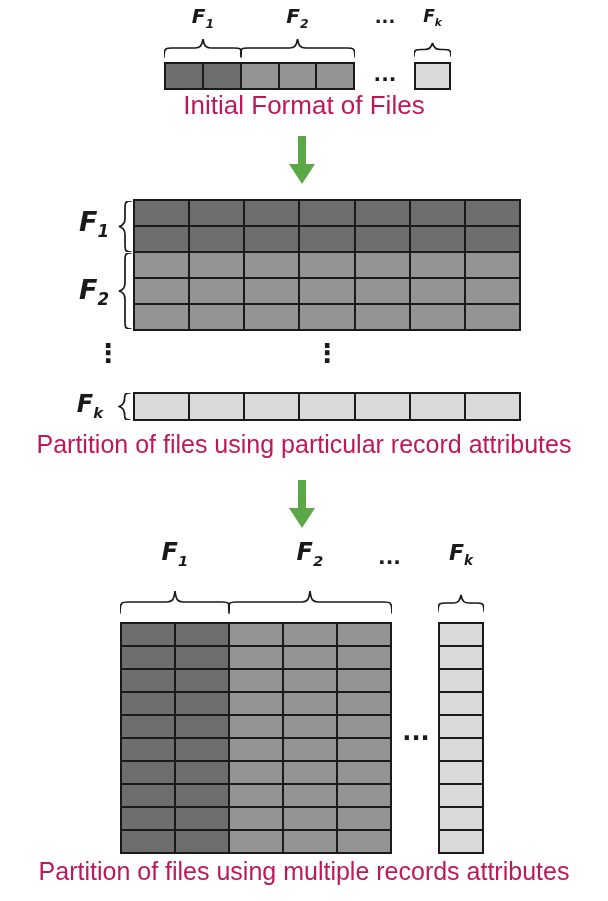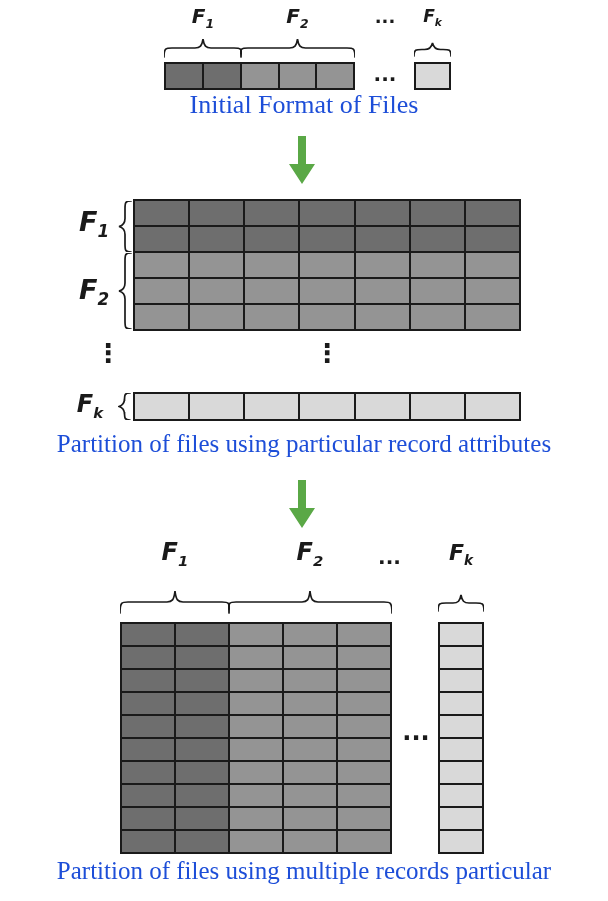--- a/index.html
+++ b/index.html
@@ -7,21 +7,21 @@
     width:608px;height:901px;background:#ffffff;position:relative;
     font-family:"DejaVu Sans",sans-serif;overflow:hidden;
   }
   .flabel{
     position:absolute;font-family:"DejaVu Sans",sans-serif;
     font-style:italic;font-weight:bold;color:#1a1a1a;text-align:center;
   }
   .flabel sub{font-size:0.62em;}
   .caption{
     position:absolute;left:0;width:608px;text-align:center;
-    font-family:Liberation Serif, serif;color:#1d4ed8;
+    font-family:Liberation Sans, sans-serif;color:#be185d;
   }
   .grid{position:absolute;box-sizing:border-box;border:1px solid #1a1a1a;display:grid;}
   .cell{box-sizing:border-box;border:1px solid #1a1a1a;}
   .dots{position:absolute;font-weight:bold;color:#1a1a1a;text-align:center;}
   .vdots{position:absolute;font-weight:bold;color:#1a1a1a;text-align:center;}
   .brace{position:absolute;}
   .arrow{position:absolute;}
 </style>
 </head>
 <body>
@@ -227,14 +227,14 @@
       <div class="cell" style="background: rgb(217, 217, 217); border-color: rgb(26, 26, 26);"></div>
       <div class="cell" style="background: rgb(217, 217, 217); border-color: rgb(26, 26, 26);"></div>
       <div class="cell" style="background: rgb(217, 217, 217); border-color: rgb(26, 26, 26);"></div>
       <div class="cell" style="background: rgb(217, 217, 217); border-color: rgb(26, 26, 26);"></div>
       <div class="cell" style="background: rgb(217, 217, 217); border-color: rgb(26, 26, 26);"></div>
       <div class="cell" style="background: rgb(217, 217, 217); border-color: rgb(26, 26, 26);"></div>
       <div class="cell" style="background: rgb(217, 217, 217); border-color: rgb(26, 26, 26);"></div>
       <div class="cell" style="background: rgb(217, 217, 217); border-color: rgb(26, 26, 26);"></div>
     </div>
 
-  <div class="caption" style="top:857px;font-size:25px;">Partition of files using multiple records particular</div>
+  <div class="caption" style="top:857px;font-size:25px;">Partition of files using multiple records attributes</div>
 </div>
 
 </body></html>

